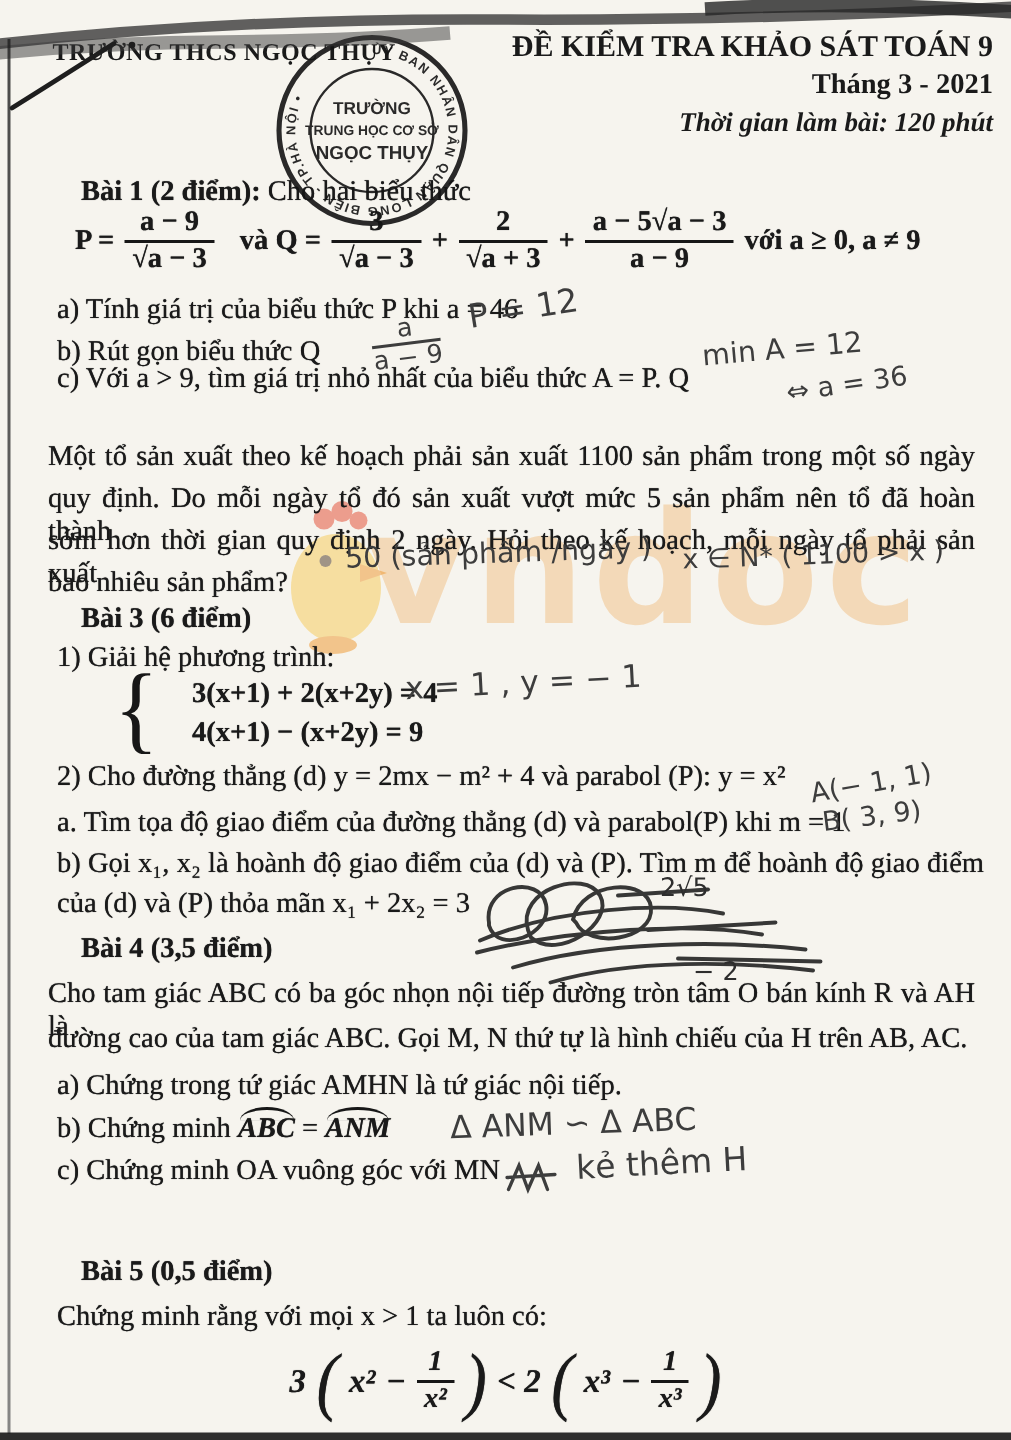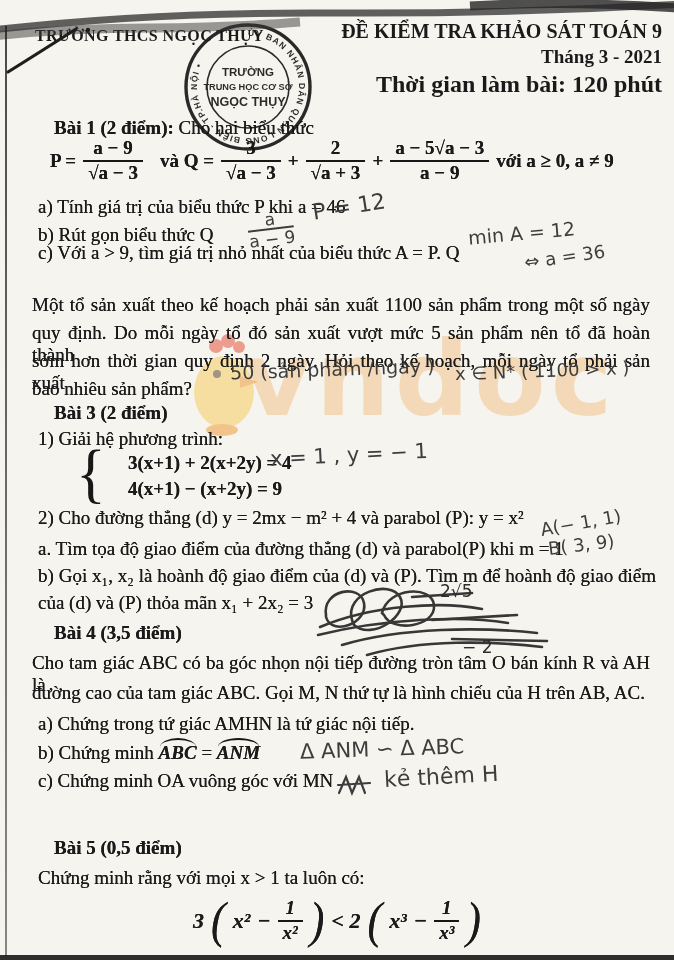--- a/index.html
+++ b/index.html
@@ -14,21 +14,21 @@
   .line{position:absolute;left:38px;font-size:19px;white-space:nowrap;z-index:2;
         text-shadow:0 0 .5px #222;}
   .bold{font-weight:bold;margin-left:16px;}
   .reg{font-weight:normal;}
   .just{white-space:normal;width:618px;text-align:justify;text-align-last:justify;}
   
   .school{position:absolute;left:35px;top:27px;font-size:16px;font-weight:bold;letter-spacing:.4px;z-index:2;}
   .h-right{position:absolute;left:340px;top:20px;width:322px;text-align:right;z-index:2;}
   .h-title{font-size:20px;font-weight:bold;}
   .h-month{font-size:19px;font-weight:bold;margin-top:3px;}
-  .h-time{font-size:24px;font-weight:bold;margin-top:3px;}
+  .h-time{font-size:18px;font-weight:bold;font-style:italic;margin-top:3px;}
   
   .fline{display:flex;align-items:center;gap:7px;font-weight:bold;font-size:19px;}
   .frac{display:inline-block;text-align:center;line-height:1.08;vertical-align:middle;}
   .frac .num{display:block;padding:0 5px 1px;border-bottom:2px solid #171717;}
   .frac .den{display:block;padding:1px 5px 0;}
   .brace{position:absolute;font-size:62px;font-weight:normal;transform:scaleY(1.05);z-index:2;color:#171717;}
   .hat{position:relative;font-style:italic;font-weight:bold;}
   .hat::after{content:"";position:absolute;left:1px;right:1px;top:-4px;height:7px;
               border-top:2px solid #171717;border-radius:50% 50% 0 0 / 100% 100% 0 0;}
   .bigp{display:inline-block;font-size:44px;font-weight:normal;transform:scaleY(1.15);line-height:0;}
@@ -127,21 +127,21 @@
   <div class="hw" style="left:468px;top:222px;font-size:19px;transform:rotate(-5deg)">min A = 12</div>
   <div class="hw" style="left:524px;top:246px;font-size:18px;transform:rotate(-8deg)">⇔ a = 36</div>
 
   <div class="line just" style="top:294px;left:32px">Một tổ sản xuất theo kế hoạch phải sản xuất 1100 sản phẩm trong một số ngày</div>
   <div class="line just" style="top:322px;left:32px">quy định. Do mỗi ngày tổ đó sản xuất vượt mức 5 sản phẩm nên tổ đã hoàn thành</div>
   <div class="line just" style="top:350px;left:32px">sớm hơn thời gian quy định 2 ngày. Hỏi theo kế hoạch, mỗi ngày tổ phải sản xuất</div>
   <div class="line" style="top:378px;left:32px">bao nhiêu sản phẩm?</div>
   <div class="hw" style="left:230px;top:358px;font-size:19px;transform:rotate(-2deg)">50 (sản phẩm /ngày )</div>
   <div class="hw" style="left:455px;top:360px;font-size:18px;transform:rotate(-2deg)">x ∈ N* ( 1100 &gt; x )</div>
 
-  <div class="line bold" style="top:402px">Bài 3 (2 điểm)</div>
+  <div class="line bold" style="top:402px">Bài 3 (6 điểm)</div>
   <div class="line" style="top:428px">1) Giải hệ phương trình:</div>
   <div class="brace" style="left:76px;top:438px">{</div>
   <div class="line bold" style="top:452px;left:112px">3(x+1) + 2(x+2y) = 4</div>
   <div class="line bold" style="top:478px;left:112px">4(x+1) − (x+2y) = 9</div>
   <div class="hw" style="left:270px;top:443px;font-size:21px;transform:rotate(-3deg)">x = 1 , y = − 1</div>
   <div class="line" style="top:507px">2) Cho đường thẳng (d) y = 2mx − m² + 4 và parabol (P): y = x²</div>
   <div class="line" style="top:538px">a. Tìm tọa độ giao điểm của đường thẳng (d) và parabol(P) khi m = 1</div>
   <div class="hw" style="left:540px;top:512px;font-size:18px;transform:rotate(-10deg)">A(− 1, 1)</div>
   <div class="hw" style="left:548px;top:534px;font-size:18px;transform:rotate(-7deg)">B( 3, 9)</div>
   <div class="line just" style="top:565px">b) Gọi x₁, x₂ là hoành độ giao điểm của (d) và (P). Tìm m để hoành độ giao điểm</div>

